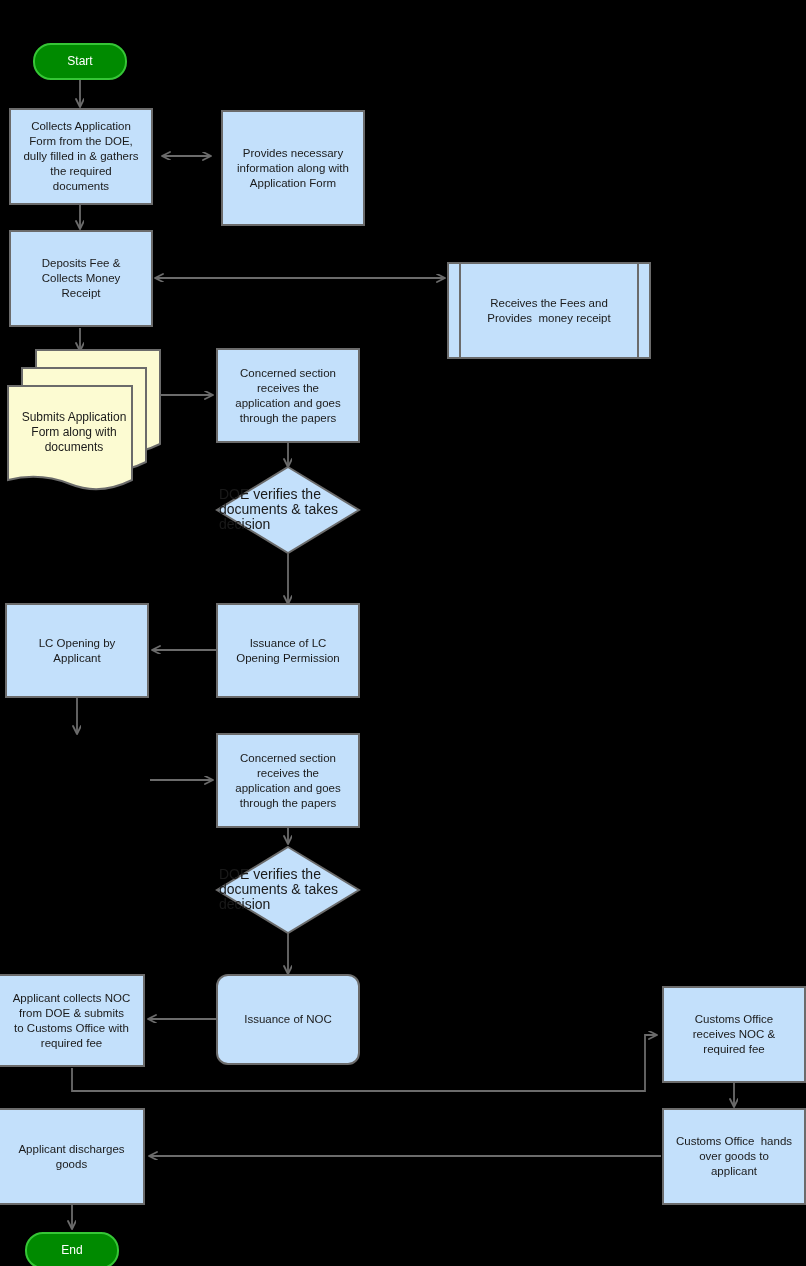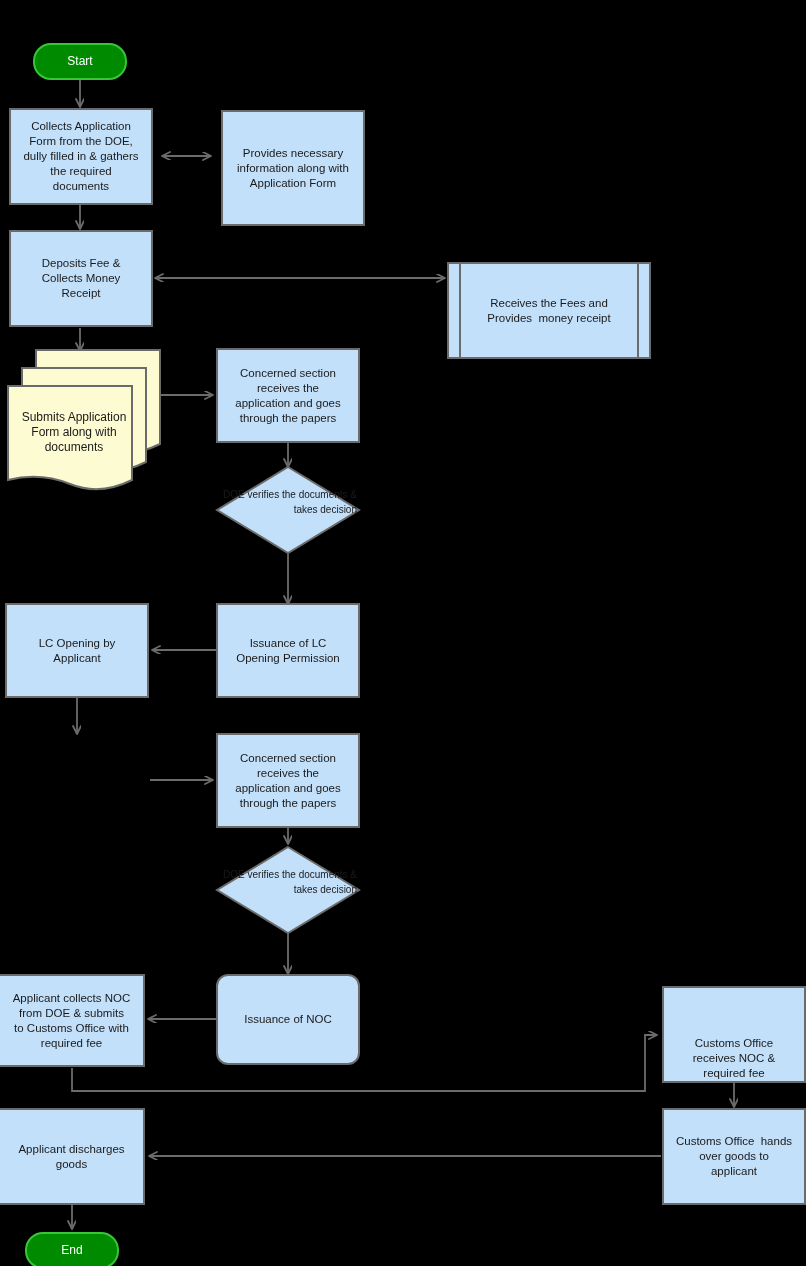--- a/index.html
+++ b/index.html
@@ -72,23 +72,23 @@
     line-height: 15px;
   }
 
   
   .decision { position: absolute; }
   .decision svg { position: absolute; left: 0; top: 0; }
   .decision .node-label {
     position: absolute;
     z-index: 3;
     left: 0; right: 0;
-    text-align: right;
+    text-align: left;
     color: #1a1a1a;
-    font-size: 10px;
+    font-size: 14px;
     line-height: 15px;
   }
 
   #edges {
     position: absolute;
     left: 0; top: 0;
     width: 806px;
     height: 1266px;
     pointer-events: none;
     z-index: 1;
@@ -241,21 +241,21 @@
     <span class="node-label">Issuance of NOC</span>
   </div>
 
   <div class="node proc-clipped-left" style="left:0px; top:974px; width:145px; height:93px;">
     <span class="node-label">Applicant collects NOC
 from DOE &amp; submits
 to Customs Office with
 required fee</span>
   </div>
 
-  <div class="node proc" style="left:662px; top:986px; width:144px; height:97px;align-items:flex-end;">
+  <div class="node proc" style="left:662px; top:986px; width:144px; height:97px;">
     <span class="node-label">Customs Office
 receives NOC &amp;
 required fee</span>
   </div>
 
   <div class="node proc" style="left:662px; top:1108px; width:144px; height:97px;">
     <span class="node-label">Customs Office  hands
 over goods to
 applicant</span>
   </div>

